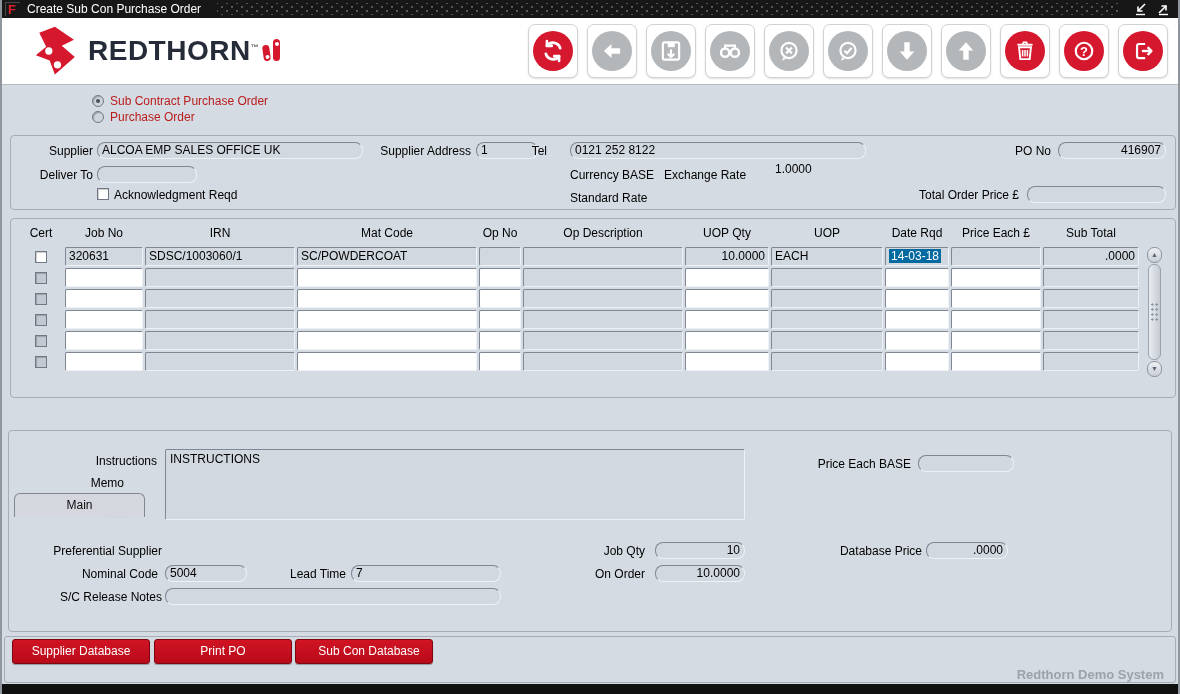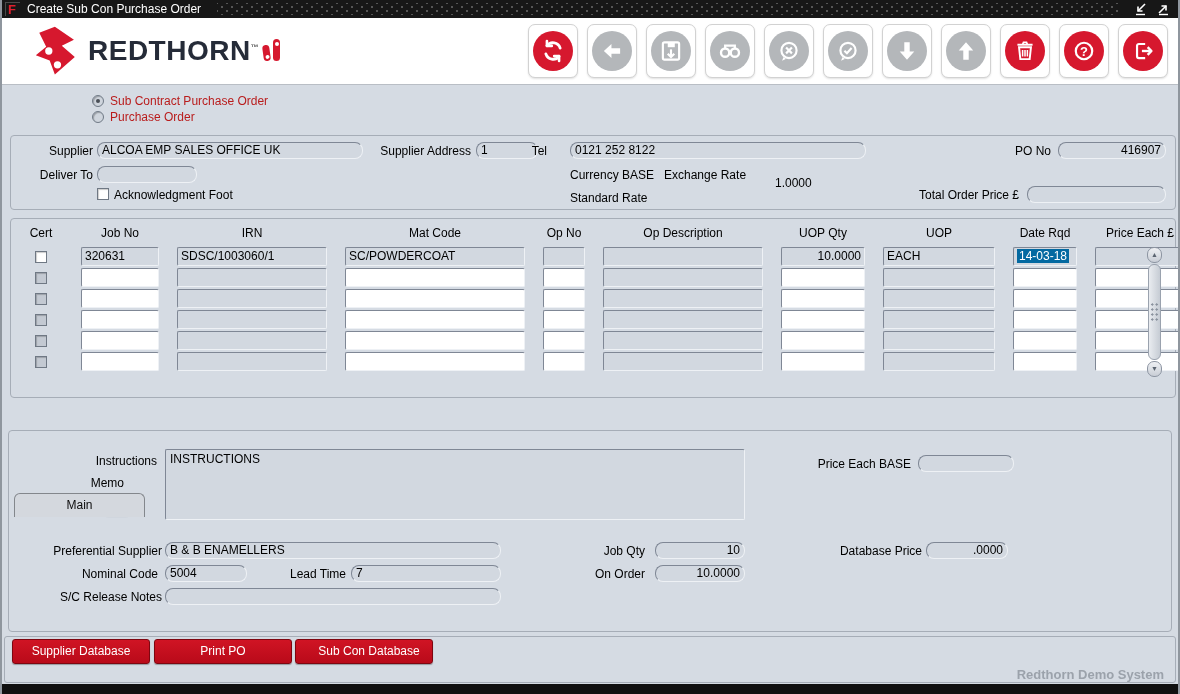--- a/index.html
+++ b/index.html
@@ -52,21 +52,21 @@
   .groupbox { position:absolute; border:1px solid #a6adb7; border-radius:4px; }
 
   .radio { position:absolute; width:12px; height:12px; border-radius:50%; background:#cfd5dd;
            border:1px solid #707a86; box-shadow:inset 1px 1px 1px rgba(0,0,0,.25); }
   .radio.sel::after { content:""; position:absolute; left:3px; top:3px; width:4px; height:4px; border-radius:50%; background:#4a4f57; }
   .cb { width:12px; height:12px; background:#fff; border:1px solid #6f7884; box-shadow:inset 1px 1px 1px rgba(0,0,0,.2); }
   .cb.dis { background:#c3c9d2; }
 
   
   .grid-head, .grid-row { display:grid; grid-template-columns:44px 78px 150px 180px 42px 160px 84px 112px 64px 90px 96px;
-                          column-gap:18px; }
+                          column-gap:2px; }
   .ghead { font-size:12px; text-align:center; color:#000; }
   .grid-rows { position:absolute; display:flex; flex-direction:column; gap:2px; }
   .cell { height:19px; font-size:12px; line-height:17px; padding:0 3px; color:#000;
           border:1px solid #7f8795; border-bottom-color:#eef1f5; border-right-color:#eef1f5; border-radius:2px;
           white-space:nowrap; overflow:hidden; }
   .cell.bg-g { background:#d2d8e0; } .cell.bg-w { background:#ffffff; }
   .cell.ra { text-align:right; }
   .cell .sel { background:#0369a1; color:#fff; padding:0 2px; }
   .certcell { display:flex; align-items:center; justify-content:center; }
 
@@ -254,24 +254,24 @@
       <div class="fld" style="left:465px; top:6px; width:62px;">1</div>
       <div class="lbl r" style="left:508px; top:8px; width:28px;">Tel</div>
       <div class="fld" style="left:559px; top:6px; width:296px;">0121 252 8122</div>
       <div class="lbl r" style="left:995px; top:8px; width:45px;">PO No</div>
       <div class="fld ra" style="left:1047px; top:6px; width:108px;">416907</div>
 
       <div class="lbl r" style="left:12px; top:32px; width:70px;">Deliver To</div>
       <div class="fld" style="left:86px; top:30px; width:100px;"></div>
       <div class="lbl" style="left:559px; top:32px;">Currency BASE</div>
       <div class="lbl" style="left:653px; top:32px;">Exchange Rate</div>
-      <div class="lbl" style="left:764px; top:40px;">1.0000</div>
+      <div class="lbl" style="left:764px; top:26px;">1.0000</div>
 
       <span class="cb" style="position:absolute; left:86px; top:52px;"></span>
-      <div class="lbl" style="left:103px; top:52px;">Acknowledgment Foot</div>
+      <div class="lbl" style="left:103px; top:52px;">Acknowledgment Reqd</div>
       <div class="lbl" style="left:559px; top:55px;">Standard Rate</div>
       <div class="lbl r" style="left:890px; top:52px; width:118px;">Total Order Price £</div>
       <div class="fld" style="left:1016px; top:50px; width:139px;"></div>
     </div>
 
     <div class="groupbox" style="left:6px; top:133px; width:1166px; height:180px;">
       <div class="grid-head" style="position:absolute; left:8px; top:7px; width:1120px;">
         <div class="ghead">Cert</div>
         <div class="ghead">Job No</div>
         <div class="ghead">IRN</div>
@@ -394,21 +394,20 @@
     <div class="tabbox" style="top:345px; height:202px;">
       <div class="lbl r" style="left:55px; top:23px; width:93px;">Instructions</div>
       <div class="lbl r" style="left:55px; top:45px; width:60px;">Memo</div>
       <div class="dots-btn" style="left:96px; top:64px;">...</div>
       <div class="memo" style="left:156px; top:18px; width:580px; height:71px;">INSTRUCTIONS</div>
 
       <div class="lbl r" style="left:805px; top:26px; width:97px;">Price Each BASE</div>
       <div class="fld" style="left:909px; top:24px; width:96px;"></div>
 
       <div class="lbl r" style="left:30px; top:113px; width:123px;">Preferential Supplier</div>
-      <div class="fld" style="left:156px; top:111px; width:336px;">B &amp; B ENAMELLERS</div>
       <div class="lbl r" style="left:580px; top:113px; width:56px;">Job Qty</div>
       <div class="fld ra" style="left:646px; top:111px; width:90px;">10</div>
       <div class="lbl r" style="left:823px; top:113px; width:90px;">Database Price</div>
       <div class="fld ra" style="left:917px; top:111px; width:82px;">.0000</div>
 
       <div class="lbl r" style="left:26px; top:136px; width:123px;">Nominal Code</div>
       <div class="fld" style="left:156px; top:134px; width:82px;">5004</div>
       <div class="lbl r" style="left:277px; top:136px; width:60px;">Lead Time</div>
       <div class="fld" style="left:342px; top:134px; width:150px;">7</div>
       <div class="lbl r" style="left:580px; top:136px; width:56px;">On Order</div>

